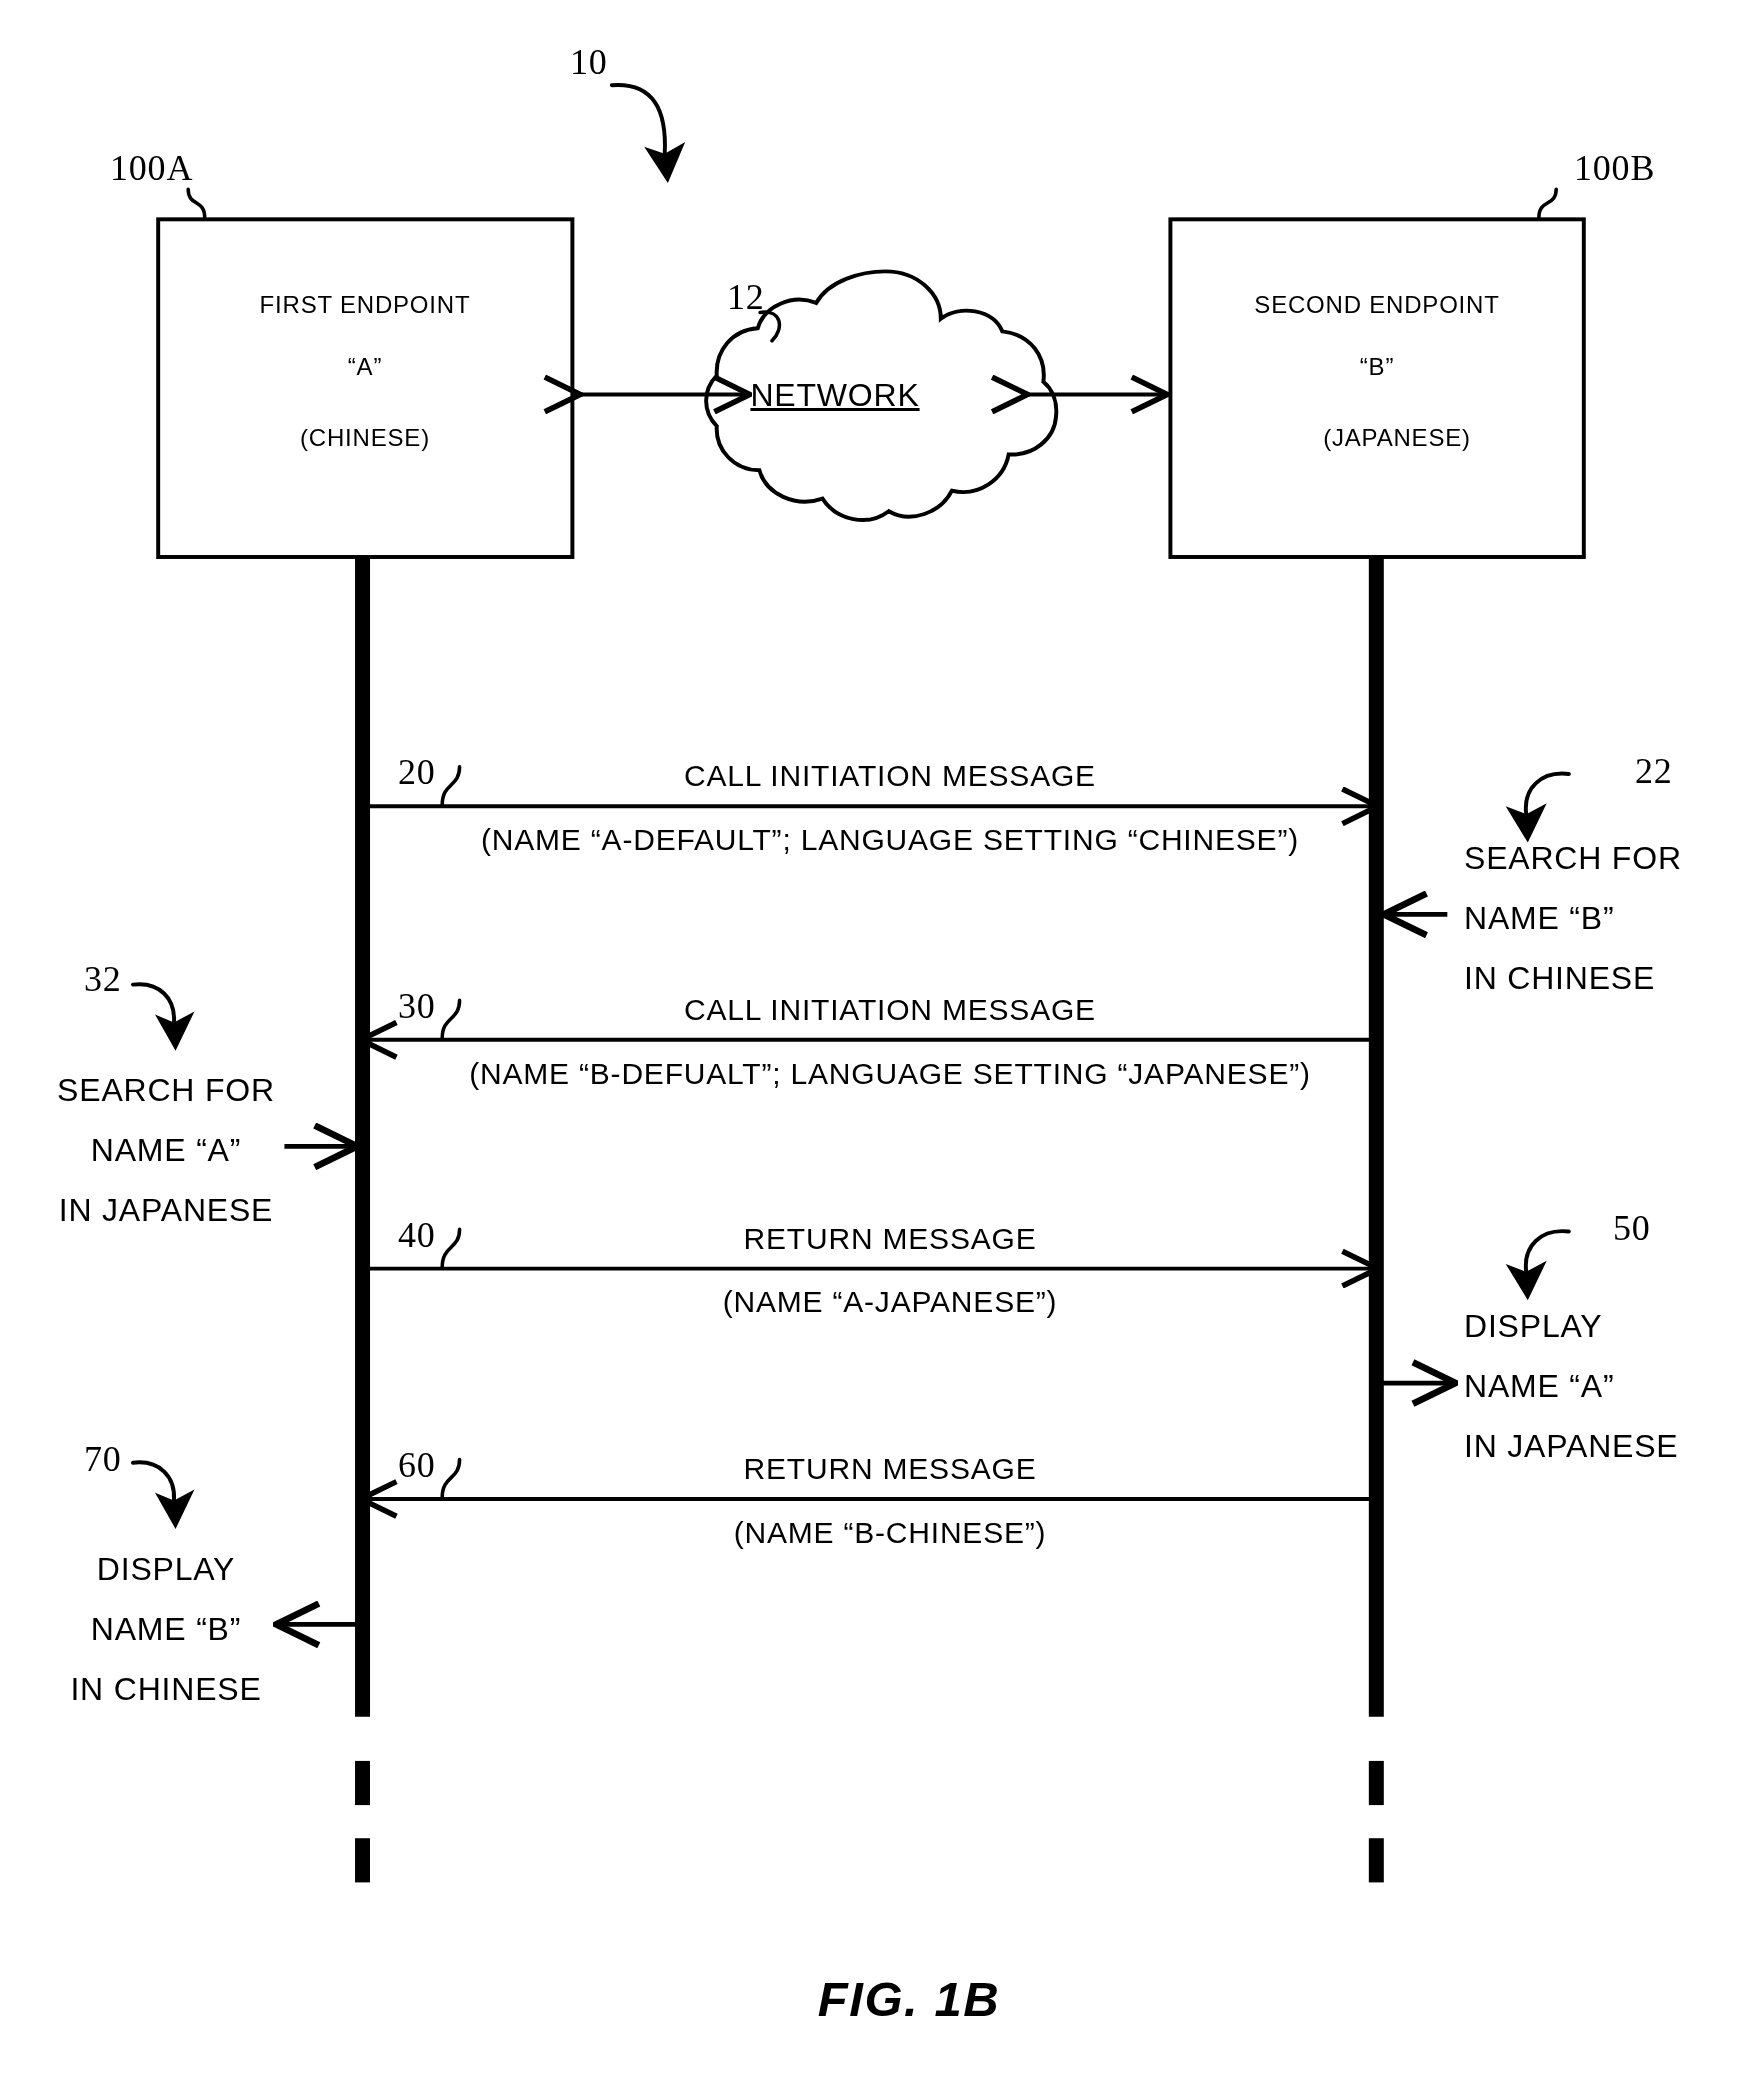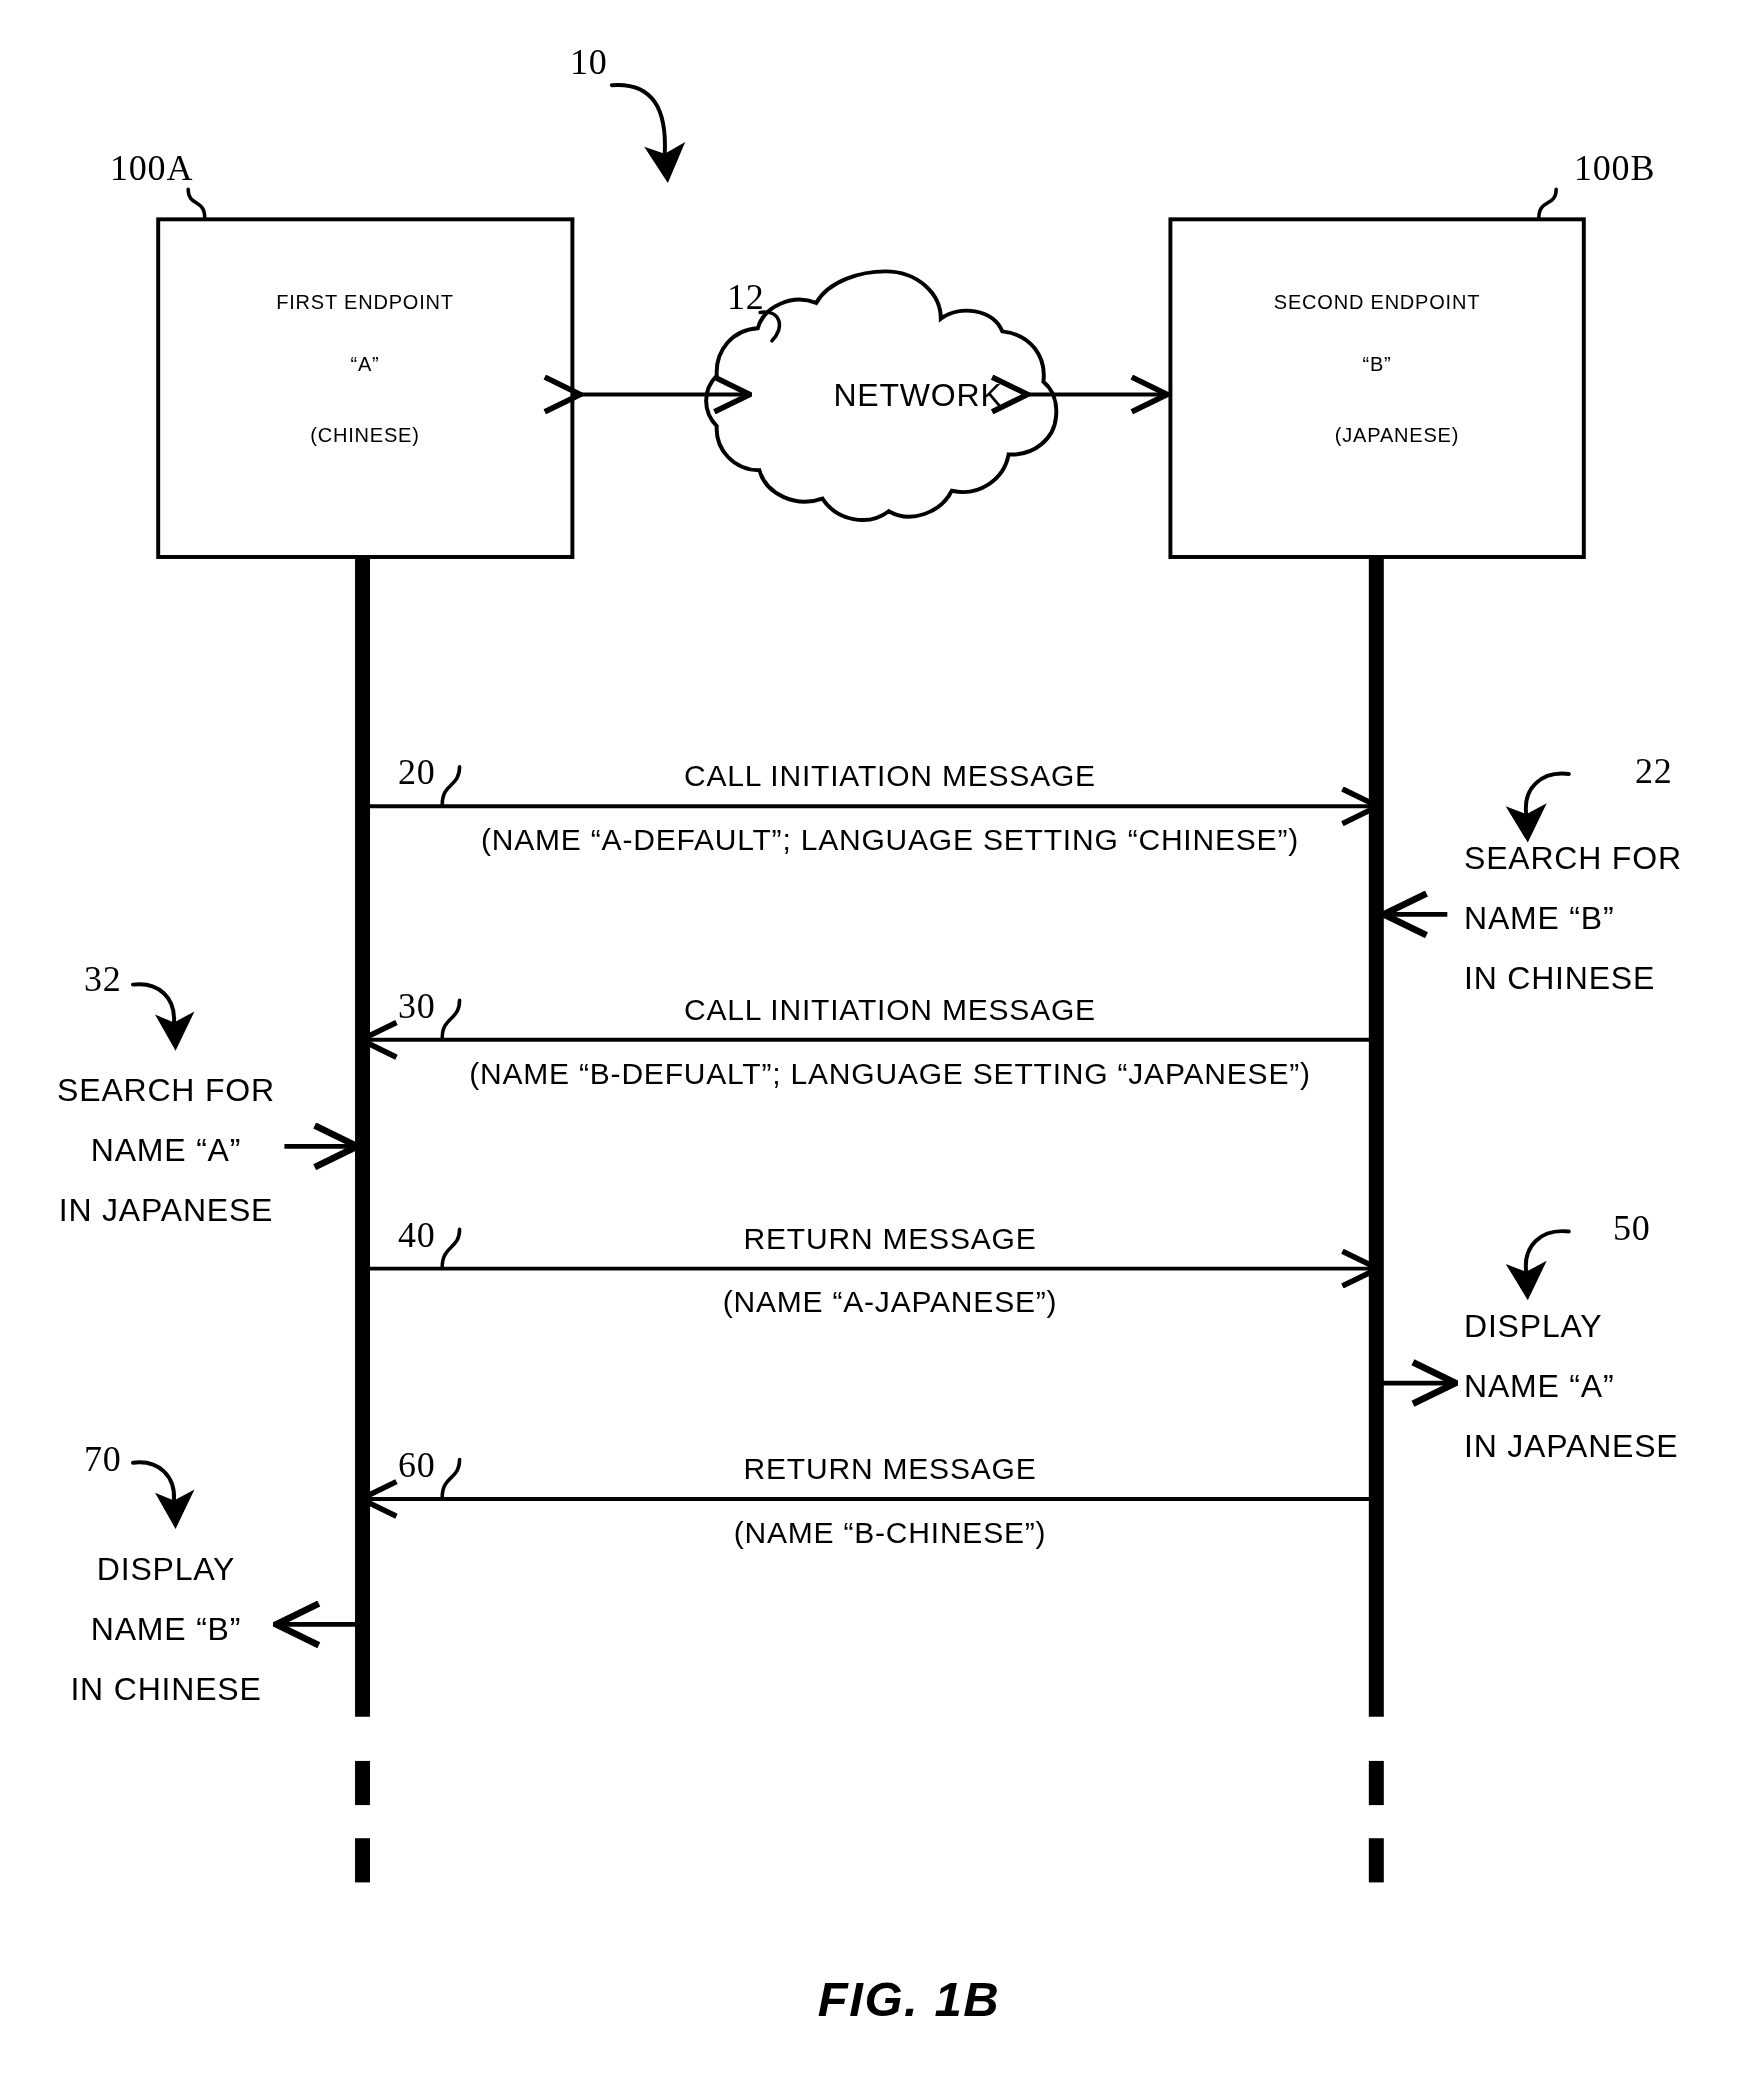--- a/index.html
+++ b/index.html
@@ -4,21 +4,21 @@
 <style>
   html,body{margin:0;padding:0;background:#fff;}
   body{width:1757px;height:2097px;position:relative;overflow:hidden;
        font-family:"Liberation Sans",sans-serif;color:#000;}
   #stage{position:absolute;inset:0;width:1716px;height:2097px;}
   svg{position:absolute;left:0;top:0;width:1757px;height:2097px;}
   .lbl{position:absolute;white-space:pre;color:#000;
        font-family:"Liberation Sans",sans-serif;
        font-weight:400;letter-spacing:0.8px;}
   .ctr{transform:translateX(-50%);text-align:center;}
-  .boxtxt{font-size:20px;line-height:1.05;}
+  .boxtxt{font-size:24px;line-height:1.05;}
   .msg{font-size:30px;}
   .refnum{font-size:36px;font-family:"Liberation Serif",serif;}
   .side{font-size:32px;line-height:1.42;}
   .cloudtxt{font-size:32px;}
   .caption{font-size:49px;font-weight:bold;font-style:italic;
            font-family:"Liberation Sans",sans-serif;letter-spacing:1.6px;}
 </style>
 </head>
 <body>
 
@@ -110,21 +110,21 @@
   <div class="lbl boxtxt ctr" style="left:365px;top:292px;">FIRST ENDPOINT</div>
   <div class="lbl boxtxt ctr" style="left:365px;top:354px;">“A”</div>
   <div class="lbl boxtxt ctr" style="left:365px;top:425px;">(CHINESE)</div>
 
   <div class="lbl refnum" style="left:1574px;top:147px;">100B</div>
   <div class="lbl boxtxt ctr" style="left:1377px;top:292px;">SECOND ENDPOINT</div>
   <div class="lbl boxtxt ctr" style="left:1377px;top:354px;">“B”</div>
   <div class="lbl boxtxt ctr" style="left:1377px;top:425px;margin-left:20px;">(JAPANESE)</div>
 
   <div class="lbl refnum" style="left:714px;top:276px;margin-left:13px;">12</div>
-  <div class="lbl cloudtxt ctr" style="left:918px;top:377px;">NETWORK</div>
+  <div class="lbl cloudtxt ctr" style="left:835px;top:377px;text-decoration:underline;">NETWORK</div>
 
   <div class="lbl refnum" style="left:398px;top:751px;">20</div>
   <div class="lbl msg ctr" style="left:890px;top:759px;">CALL INITIATION MESSAGE</div>
   <div class="lbl msg ctr" style="left:890px;top:823px;">(NAME “A-DEFAULT”; LANGUAGE SETTING “CHINESE”)</div>
 
   <div class="lbl refnum" style="left:1613px;top:750px;margin-left:22px;">22</div>
   <div class="lbl side" style="left:1464px;top:836px;">SEARCH FOR</div>
   <div class="lbl side" style="left:1464px;top:896px;">NAME “B”</div>
   <div class="lbl side" style="left:1464px;top:956px;">IN CHINESE</div>
 

